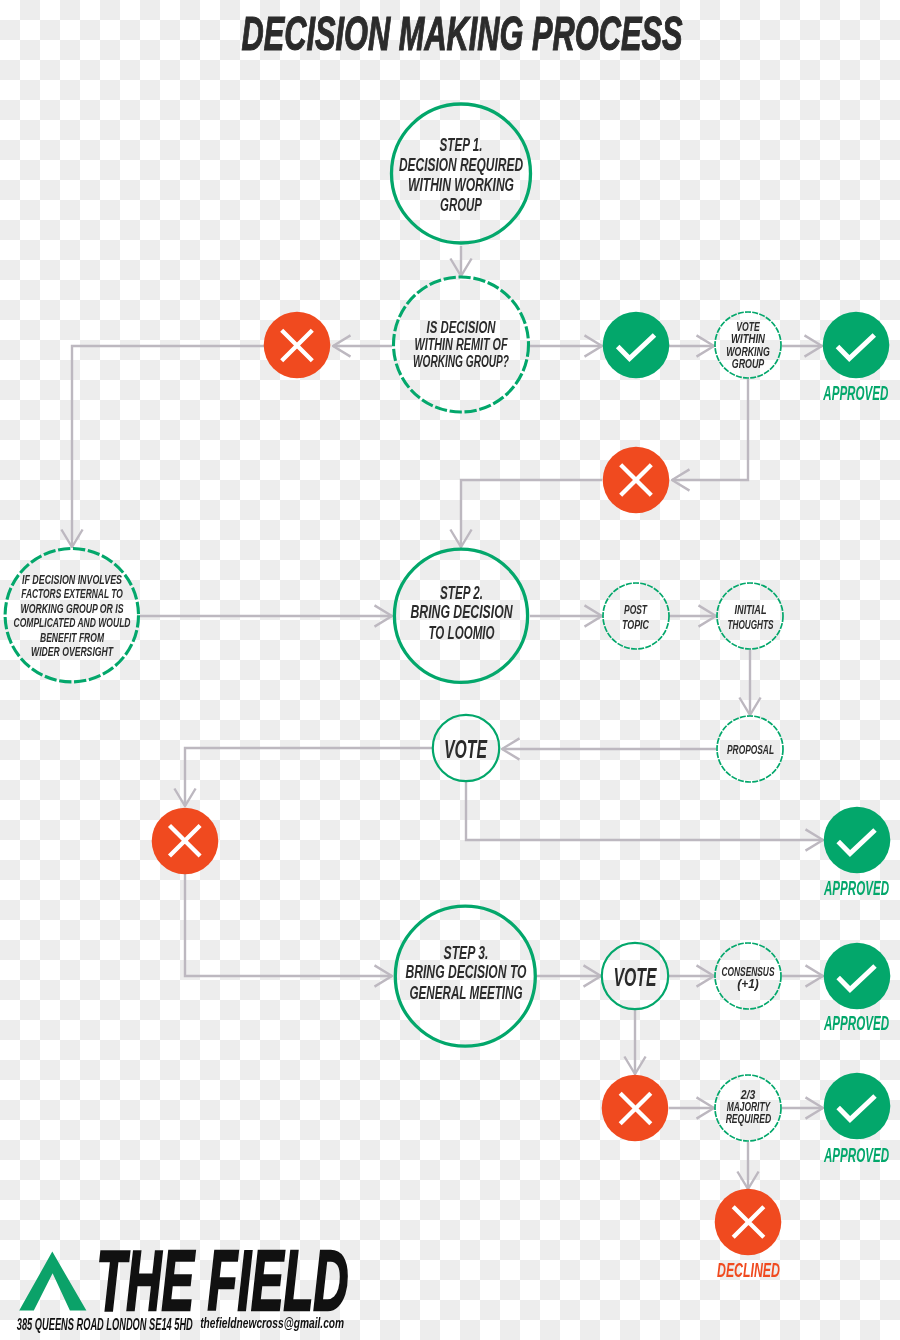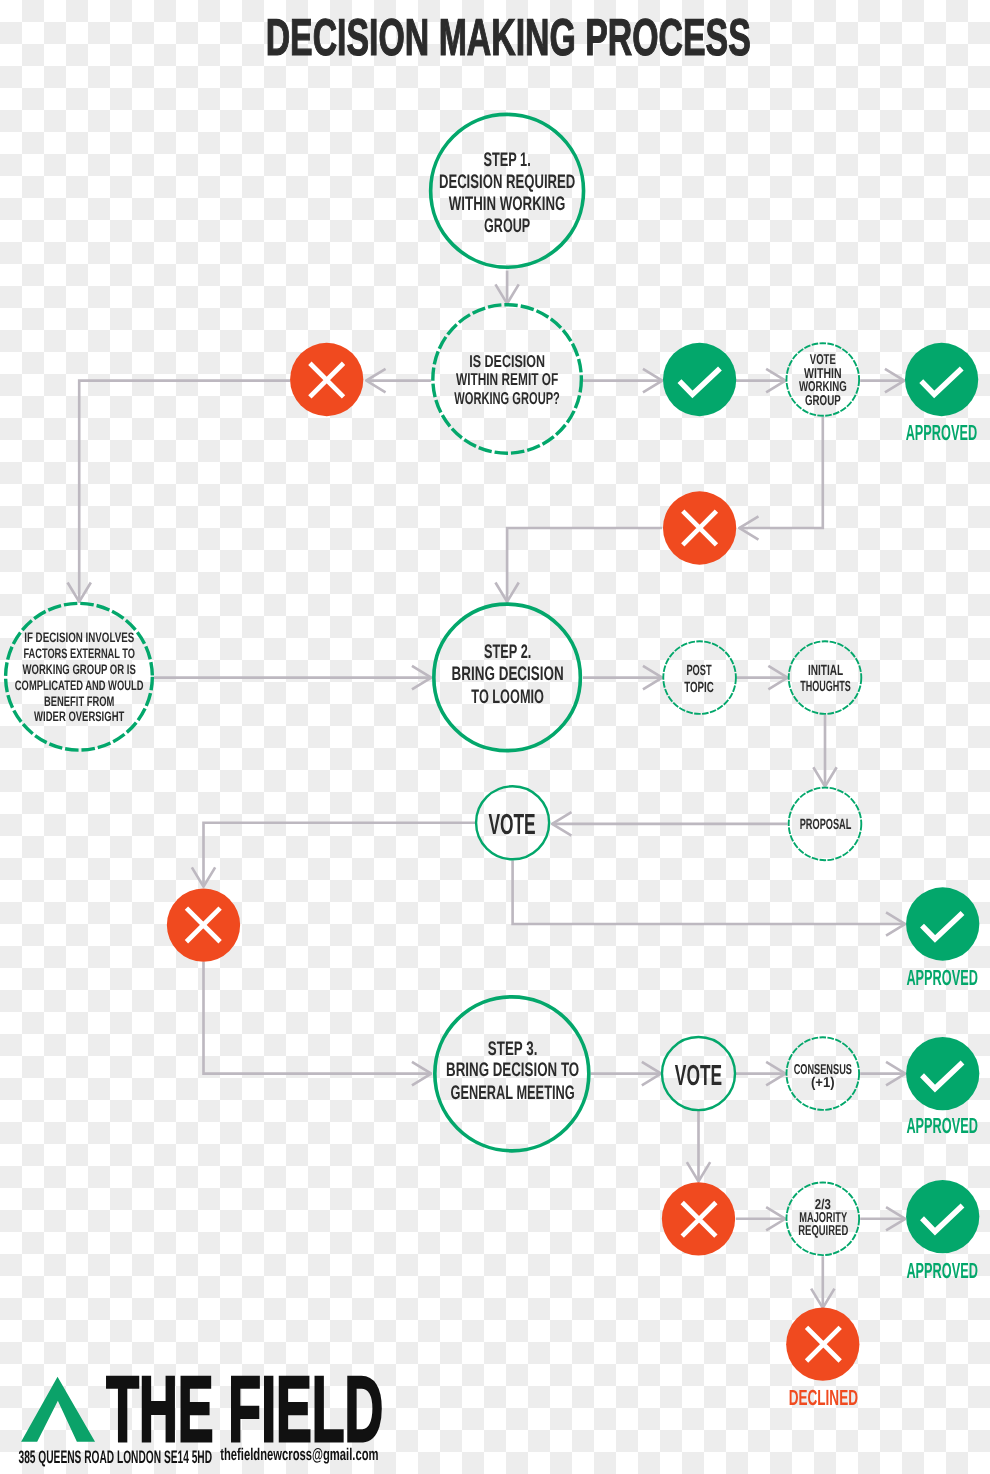--- a/index.html
+++ b/index.html
@@ -6,21 +6,21 @@
   html,body{margin:0;padding:0;}
   body{width:900px;height:1340px;overflow:hidden;
     background-color:#ffffff;
     background-image:
       linear-gradient(45deg,#ededed 25%,transparent 25%,transparent 75%,#ededed 75%),
       linear-gradient(45deg,#ededed 25%,transparent 25%,transparent 75%,#ededed 75%);
     background-size:40px 40px;
     background-position:0 0,20px 20px;
     font-family:"Liberation Sans",sans-serif;
   }
-  #board{position:relative;width:784px;height:1340px;}
+  #board{position:relative;width:784px;height:1340px;font-style:italic;}
   text{-webkit-font-smoothing:antialiased;}
   svg.layer{position:absolute;left:0;top:0;display:block;}
   text{font-family:"Liberation Sans",sans-serif;}
   .hdr{font-weight:bold;fill:#2b2b2b;text-anchor:middle;}
   .nt{font-weight:bold;fill:#2b2b2b;text-anchor:middle;}
   .lbl{font-weight:bold;text-anchor:middle;}
   .conn{stroke:#bdb8c0;stroke-width:2.4;fill:none;stroke-linecap:butt;stroke-linejoin:miter;}
   .ring{fill:none;stroke:#03a76b;}
   .solidring{stroke-width:3.3;stroke-linecap:round;}
   .dashring{stroke-width:3.1;stroke-linecap:butt;stroke-dasharray:12.3 2.7;}

